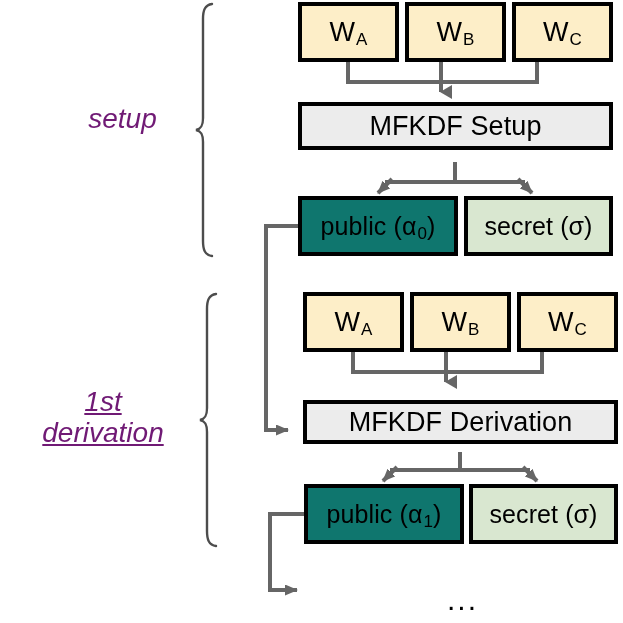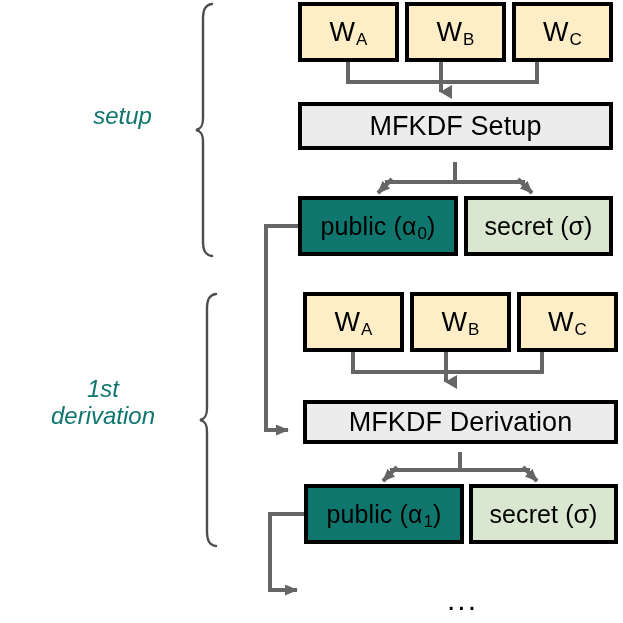--- a/index.html
+++ b/index.html
@@ -55,22 +55,22 @@
   .sub {
     font-size: 17px;
     vertical-align: baseline;
     position: relative;
     top: 7px;
     padding-left: 1px;
   }
   .group-label {
     position: absolute;
     font-style: italic;
-    font-size: 24px;
-    color: #0f766e;
+    font-size: 28px;
+    color: #701a75;
     text-align: center;
     line-height: 1.12;
     white-space: pre-line;
   }
   .ellipsis {
     position: absolute;
     font-size: 30px;
     color: #000000;
     letter-spacing: 2px;
     line-height: 1;
@@ -131,21 +131,21 @@
       <path d="M523,467 L537,481" fill="none" stroke="#666666" stroke-width="4" marker-end="url(#arrowGen)"></path>
     </g>
 
     <g>
       <path d="M305,514 L270,514 L270,590 L297,590" fill="none" stroke="#666666" stroke-width="4" marker-end="url(#arrowGen)"></path>
     </g>
   </svg>
 
   <div class="group-label" style="left:60px; top:103px; width:125px;">setup</div>
 
-  <div class="group-label" style="left:18px; top:376px; width:170px;">1st
+  <div class="group-label" style="left:18px; top:386px; width:170px;text-decoration:underline;">1st
 derivation</div>
 
   <div class="node w-node" style="left:298px; top:2px; width:101px; height:60px;">
     <span>W</span>
       <span class="sub">A</span>
   </div>
 
   <div class="node w-node" style="left:405px; top:2px; width:101px; height:60px;">
     <span>W</span>
       <span class="sub">B</span>

